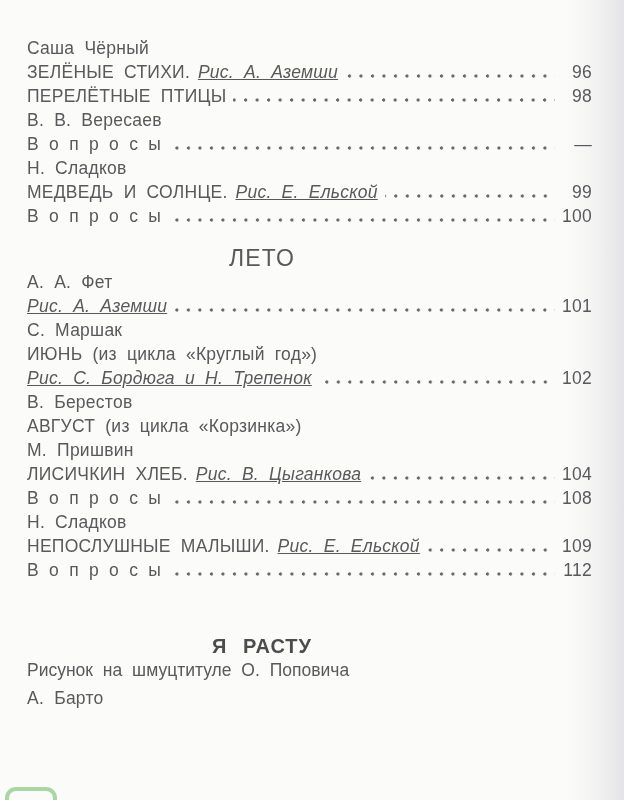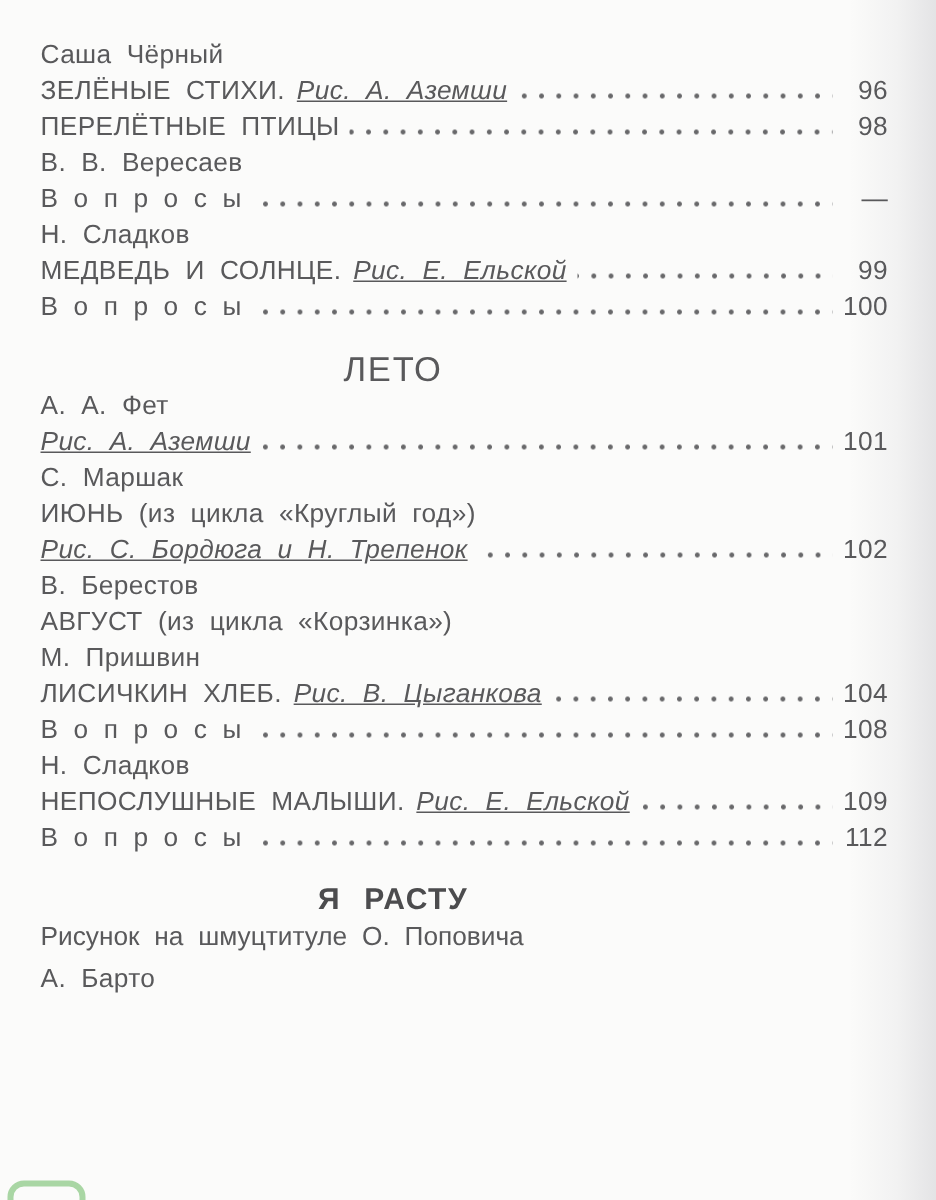--- a/index.html
+++ b/index.html
@@ -15,21 +15,21 @@
     position:absolute;top:0;right:0;width:58px;height:100%;
     background:linear-gradient(to right, rgba(70,70,90,0) 0%, rgba(70,70,90,0.05) 55%, rgba(70,70,90,0.13) 100%);
     pointer-events:none;
   }
   .green-marker{
     position:absolute;left:5px;top:787px;width:44px;height:34px;
     border:4px solid #a9d6a4;border-radius:11px;
     background:transparent;
   }
   .content{
-    position:absolute;left:27px;right:32px;top:24px;
+    position:absolute;left:27px;right:32px;top:36px;
     font-size:17.5px;line-height:24px;
   }
   .row{
     display:flex;align-items:baseline;height:24px;line-height:24px;
     word-spacing:5px;letter-spacing:0.25px;white-space:nowrap;
   }
   .i{font-style:italic;text-decoration:underline;}
   .t + .i{margin-left:0.45em;}
   .leader{
     flex:1;height:6px;align-self:flex-end;margin:0 3px 5px 7px;
@@ -41,21 +41,21 @@
   .head{
     height:24px;line-height:24px;text-align:center;
     padding-right:95px;font-size:23px;letter-spacing:1.2px;word-spacing:6px;
   }
   .sub{
     height:24px;line-height:24px;text-align:left;
     padding-right:95px;word-spacing:5px;
   }
   .section:nth-child(2) .head{margin-top:18px;}
   .section:nth-child(3) .head{
-    margin-top:18px;font-weight:bold;font-size:20px;color:#4c4c4e;
+    margin-top:52px;font-weight:bold;font-size:20px;color:#4c4c4e;
     letter-spacing:1px;word-spacing:9px;
   }
   .section:nth-child(3) .entries{margin-top:4px;}
 </style>
 </head>
 <body>
 
 <div class="page">
   <main class="content">
       <section class="section">

